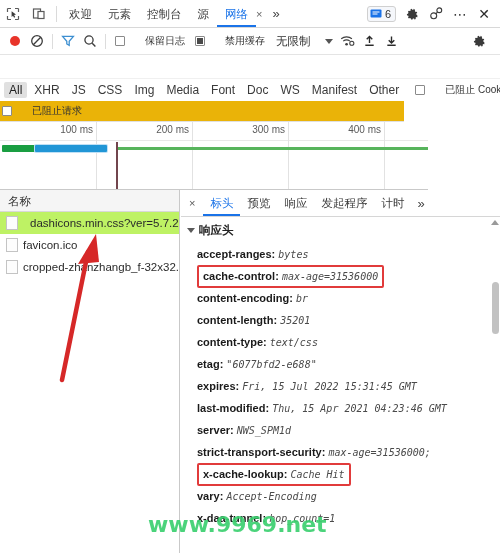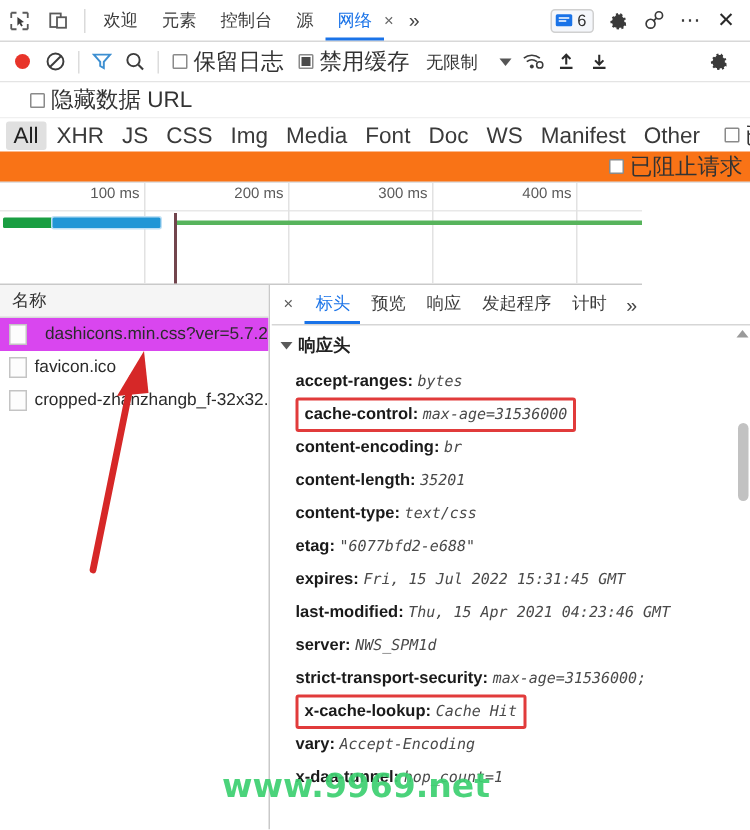--- a/index.html
+++ b/index.html
@@ -84,22 +84,22 @@
     display: flex; align-items: center;
     box-sizing: border-box;
     padding: 0 4px;
   }
   .nt-icon {
     width: 22px; height: 22px;
     display: flex; align-items: center; justify-content: center;
     cursor: pointer; flex: 0 0 auto;
   }
   .nt-check {
-    display: flex; align-items: center; gap: 4px;
-    font-size: 15px; color: #333;
+    display: flex; align-items: center; gap: 20px;
+    font-size: 10px; color: #333;
     margin: 0 5px; cursor: pointer; white-space: nowrap;
     flex: 0 0 auto;
   }
   .cbox {
     width: 10px; height: 10px;
     border: 1px solid #8a8a8a; background: #fff;
     border-radius: 1px; box-sizing: border-box;
     flex: 0 0 auto;
     display: flex; align-items: center; justify-content: center;
   }
@@ -146,37 +146,36 @@
 
   
   .typerow {
     position: absolute; left: 0; top: 79px;
     width: 500px; height: 22px;
     display: flex; align-items: center;
     background: #fff;
     box-sizing: border-box;
   }
   .type-pill {
-    font-size: 15px; color: #3a3a3a;
+    font-size: 12px; color: #3a3a3a;
     padding: 1px 5px; margin: 0 1px;
     border-radius: 2px; cursor: pointer;
     white-space: nowrap;
   }
   .type-pill.active { background: #e0e0e0; color: #202020; }
   .type-pill:first-child { margin-left: 4px; }
 
   
   .blockedrow {
     position: absolute; left: 0; top: 101px;
-    width: 500px; height: 21px;
+    width: 404px; height: 21px;
     display: flex; align-items: center;
-    background: #f97316;
+    background: #eab308;
     border-bottom: 1px solid #e0e0e0;
     box-sizing: border-box;
-    justify-content: flex-end;
   }
 
   
   .overview {
     position: absolute; left: 0; top: 122px;
     width: 428px; height: 68px;
     background: #fff;
     border-bottom: 1px solid #c9c9c9;
     box-sizing: border-box;
     overflow: hidden;
@@ -223,21 +222,21 @@
   .req-row {
     height: 22px;
     display: flex; align-items: center;
     gap: 5px;
     padding-left: 6px;
     font-size: 11.5px; color: #2b2b2b;
     white-space: nowrap; overflow: hidden;
     cursor: pointer;
     box-sizing: border-box;
   }
-  .req-row.selected { background: #d946ef; gap: 12px; }
+  .req-row.selected { background: #bef264; gap: 12px; }
   .file-ic {
     width: 10px; height: 12px;
     border: 1px solid #c4c4c4;
     background: #fdfdfd;
     flex: 0 0 auto;
   }
 
   .rightpane {
     position: absolute; left: 181px; top: 190px;
     width: 319px; height: 363px;
@@ -451,24 +450,20 @@
 
     <div class="nt-icon" style="margin-right:6px;">
       <svg width="14" height="14" viewBox="0 0 16 16">
         <path fill="#3a3a3a" d="M8 5.2A2.8 2.8 0 1 0 8 10.8 2.8 2.8 0 0 0 8 5.2zm0 4.3a1.5 1.5 0 1 1 0-3 1.5 1.5 0 0 1 0 3z"></path>
         <path fill="#3a3a3a" d="M14 9.1l-1.2-.4a4.8 4.8 0 0 0 0-1.4l1.2-.4-.6-1.6-1.2.4a4.9 4.9 0 0 0-1-1l.4-1.2L10 1.9l-.4 1.2a4.8 4.8 0 0 0-1.4 0L7.8 1.9 6.2 2.5l.4 1.2a4.9 4.9 0 0 0-1 1L4.4 4.3 3.3 5.4l.7 1a4.9 4.9 0 0 0-.5 1.3L2.2 8l.1 1.7 1.3.1c.1.5.3.9.5 1.3l-.7 1 1.1 1.1 1-.7c.4.2.8.4 1.3.5l.1 1.3 1.7.1.4-1.2c.5 0 .9-.1 1.4-.2l.4 1.2 1.6-.6-.4-1.2c.4-.3.7-.6 1-1l1.2.4z"></path>
       </svg>
     </div>
   </div>
 
   <div class="filterrow">
-    <div class="nt-check" style="margin-left:20px;">
-      <span class="cbox"></span>
-      <span>隐藏数据 URL</span>
-    </div>
   </div>
 
   <div class="typerow">
     <div class="type-pill active">All</div>
     <div class="type-pill">XHR</div>
     <div class="type-pill">JS</div>
     <div class="type-pill">CSS</div>
     <div class="type-pill">Img</div>
     <div class="type-pill">Media</div>
     <div class="type-pill">Font</div>

